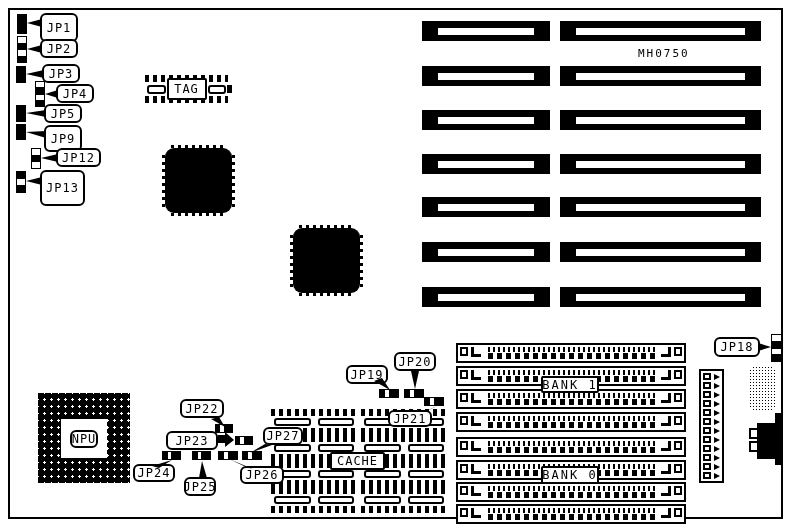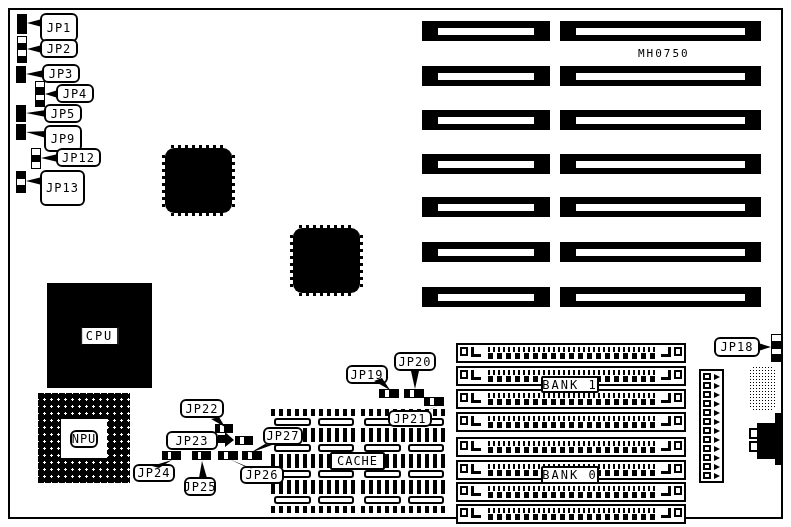--- a/index.html
+++ b/index.html
@@ -349,33 +349,40 @@
         <div class="bars">
           <div class=""></div>
           <div class=""></div>
         </div>
         <div class="hatch b"></div>
       </div>
     </div>
 
   <div class="model">MH0750</div>
 
+  <div class="tagsock">
+    <div class="hatch t"></div>
+    <div class="slots">
+        <div></div>
+        <div></div>
+      </div>
+    <div class="hatch b"></div>
+    <div class="tag-notch"></div>
+    <div class="boxlabel tag-lbl" style="position:absolute">TAG</div>
+  </div>
 
   <div class="qfp" id="qfp1">
     <div class="lp"></div>
     <div class="rp"></div>
   </div>
   <div class="qfp" id="qfp2">
     <div class="lp"></div>
     <div class="rp"></div>
   </div>
 
-  <div class="cpu">
-    <div class="chiplabel">CPU</div>
-  </div>
 
   <div class="npu">
     <div class="npu-center">
       <div class="npu-lbl">NPU</div>
     </div>
   </div>
 
   <div class="boxlabel" id="lbl-bank1">BANK 1</div>
   <div class="boxlabel" id="lbl-bank0">BANK 0</div>
   <div class="boxlabel" id="lbl-cache">CACHE</div>

